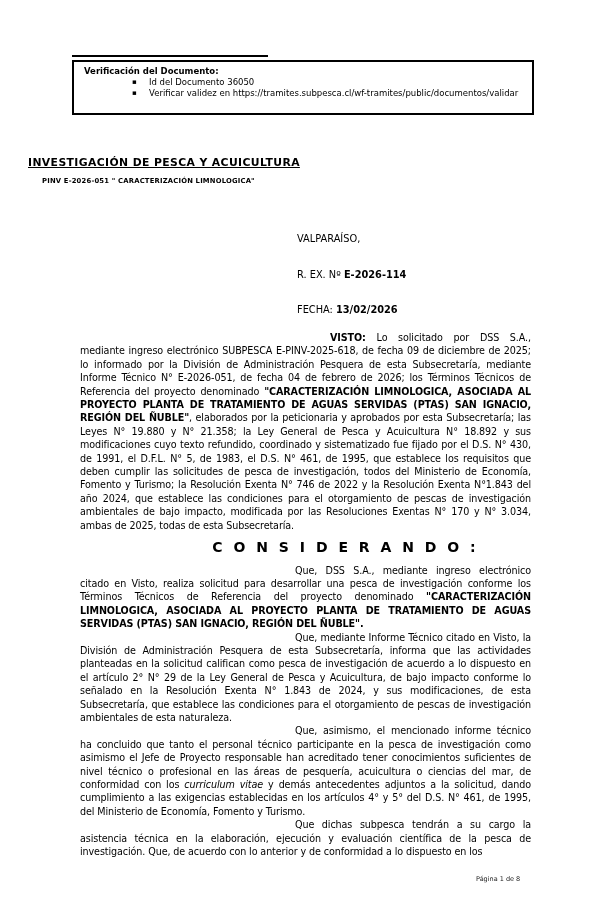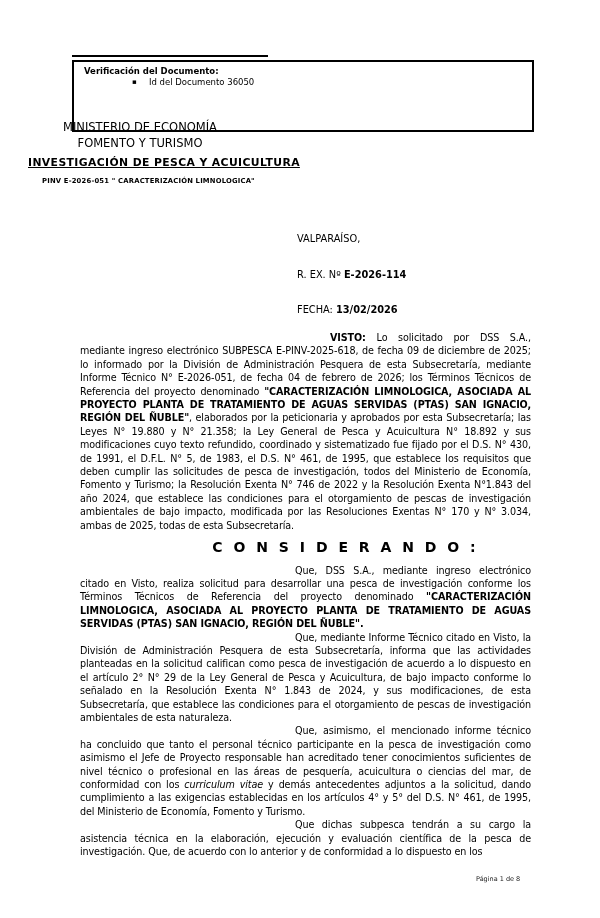--- a/index.html
+++ b/index.html
@@ -3,21 +3,21 @@
 <meta charset="utf-8">
 <style>
   html,body{margin:0;padding:0;background:#ffffff;}
   .page{
     position:relative;width:600px;height:918px;background:#ffffff;color:#000;
     font-family:"DejaVu Sans","Liberation Sans",sans-serif;overflow:hidden;
   }
   .top-line{position:absolute;left:72px;top:55px;width:196px;border-top:2px solid #000;}
   .verify-box{
     position:absolute;left:72px;top:60px;width:440px;height:44px;
-    border:2px solid #000;padding:4px 8px 20px 10px;
+    border:2px solid #000;padding:4px 8px 3px 10px;
   }
   .vb-title{font-size:8.5px;font-weight:bold;line-height:11px;}
   .vb-item{font-size:8.5px;line-height:11px;margin-left:48px;white-space:nowrap;}
   .vb-item .bullet{display:inline-block;width:17px;font-size:7px;vertical-align:1px;}
   .ministry{position:absolute;left:36px;top:119px;width:208px;text-align:center;
     font-size:11.5px;line-height:16px;}
   .subsec{position:absolute;left:28px;top:156px;font-size:10.8px;font-weight:bold;
     text-decoration:underline;letter-spacing:0.4px;white-space:nowrap;}
   .projref{position:absolute;left:42px;top:177px;font-size:6.8px;font-weight:bold;
     letter-spacing:0.2px;white-space:nowrap;}
@@ -38,26 +38,23 @@
 </head>
 <body>
 
 <div class="page">
 
   <div class="top-line"></div>
 
   <div class="verify-box">
     <div class="vb-title">Verificación del Documento:</div>
     <div class="vb-item"><span class="bullet">▪</span><span>Id del Documento  36050</span></div>
+    <div class="vb-item"><span class="bullet">▪</span><span>Verificar validez en https://tramites.subpesca.cl/wf-tramites/public/documentos/validar</span></div>
   </div>
 
-  <div class="ministry">
-    <div>MINISTERIO DE ECONOMÍA</div>
-    <div>FOMENTO Y TURISMO</div>
-  </div>
 
   <div class="subsec">INVESTIGACIÓN DE PESCA Y ACUICULTURA</div>
   <div class="projref">PINV E-2026-051 " CARACTERIZACIÓN LIMNOLOGICA"</div>
 
   <div class="city">VALPARAÍSO,</div>
 
   <div class="rex"><span>R. EX. Nº </span><span class="b">E-2026-114</span></div>
 
   <div class="fecha"><span>FECHA: </span><span class="b">13/02/2026</span></div>
 

